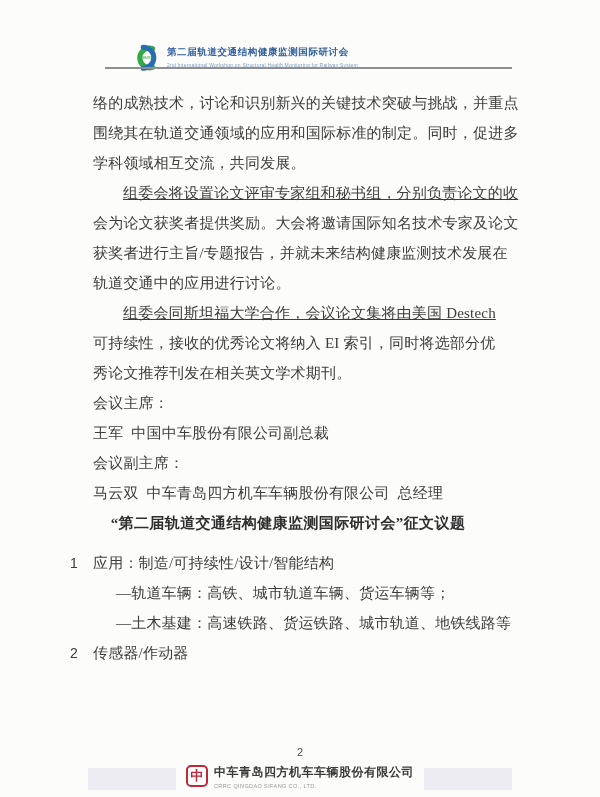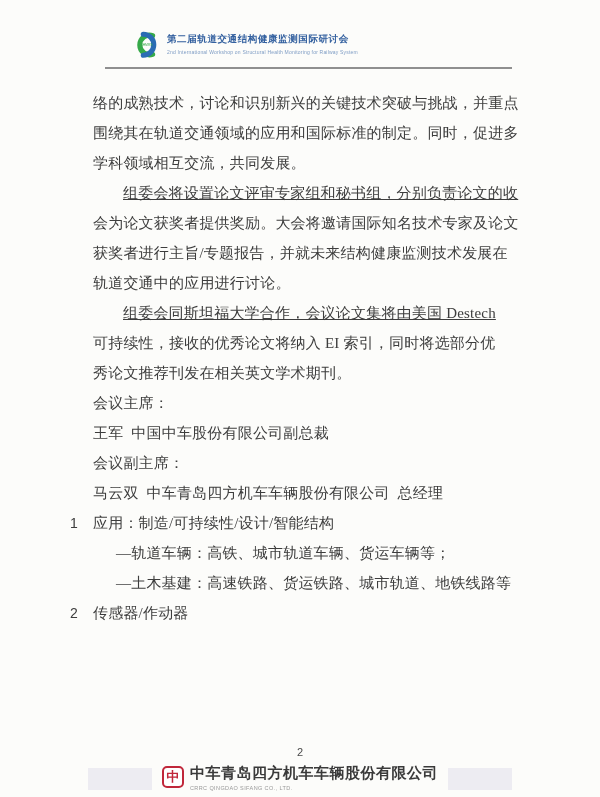--- a/index.html
+++ b/index.html
@@ -3,21 +3,21 @@
 <meta charset="utf-8">
 <style>
   html,body { margin:0; padding:0; background:#e9e9e7; }
   .page {
     position:relative; width:600px; height:797px; margin:0 auto;
     background:#fcfcfa; overflow:hidden;
     font-family:"Liberation Serif","DejaVu Serif",serif;
   }
 
   
-  .header { position:absolute; top:29px; left:133px; display:flex; align-items:flex-start;justify-content:space-between; }
+  .header { position:absolute; top:42px; left:133px; display:flex; align-items:flex-start;justify-content:space-between; }
   .hlogo { width:28px; height:31px; margin-right:6px; flex:0 0 auto; }
   .htitles { padding-top:4px; }
   .htitle {
     font-family:"Liberation Sans","DejaVu Sans",sans-serif;
     font-weight:bold; font-size:9.5px; letter-spacing:0.6px; color:#33609f;
   }
   .hsub {
     font-family:"Liberation Sans","DejaVu Sans",sans-serif;
     font-size:5px; letter-spacing:0.2px; color:#7e9cc4; margin-top:2.5px;
   }
@@ -53,21 +53,21 @@
     padding:2px 10px; z-index:2;
   }
   .crrc-logo {
     width:18px; height:18px; border:2px solid #c0273a; border-radius:5px;
     color:#c0273a; font-weight:bold; font-size:13px; line-height:18px;
     text-align:center; background:#fff;
     font-family:"Liberation Sans",sans-serif; flex:0 0 auto;
   }
   .fcn {
     font-family:"Liberation Sans","DejaVu Sans",sans-serif;
-    font-size:15px; font-weight:bold; color:#3a3a3a; letter-spacing:0.5px;
+    font-size:12px; font-weight:bold; color:#3a3a3a; letter-spacing:0.5px;
   }
   .fen {
     font-family:"Liberation Sans","DejaVu Sans",sans-serif;
     font-size:5.5px; color:#999; letter-spacing:0.4px; margin-top:1.5px;
   }
 </style>
 </head>
 <body>
 
 <div class="page">
@@ -97,20 +97,21 @@
 
     <div class="line indent">组委会同斯坦福大学合作，会议论文集将由美国 Destech</div>
     <div class="line">可持续性，接收的优秀论文将纳入 EI 索引，同时将选部分优</div>
     <div class="line">秀论文推荐刊发在相关英文学术期刊。</div>
 
     <div class="line">会议主席：</div>
     <div class="line">王军  中国中车股份有限公司副总裁</div>
     <div class="line">会议副主席：</div>
     <div class="line">马云双  中车青岛四方机车车辆股份有限公司  总经理</div>
 
+    <div class="line heading">“第二届轨道交通结构健康监测国际研讨会”征文议题</div>
 
     <div class="line titem"><span class="num">1</span><span>应用：制造/可持续性/设计/智能结构</span></div>
     <div class="line tsub">—轨道车辆：高铁、城市轨道车辆、货运车辆等；</div>
     <div class="line tsub">—土木基建：高速铁路、货运铁路、城市轨道、地铁线路等</div>
     <div class="line titem"><span class="num">2</span><span>传感器/作动器</span></div>
   </div>
 
   <div class="page-num">2</div>
   <div class="footer-band"></div>
   <div class="footer">

